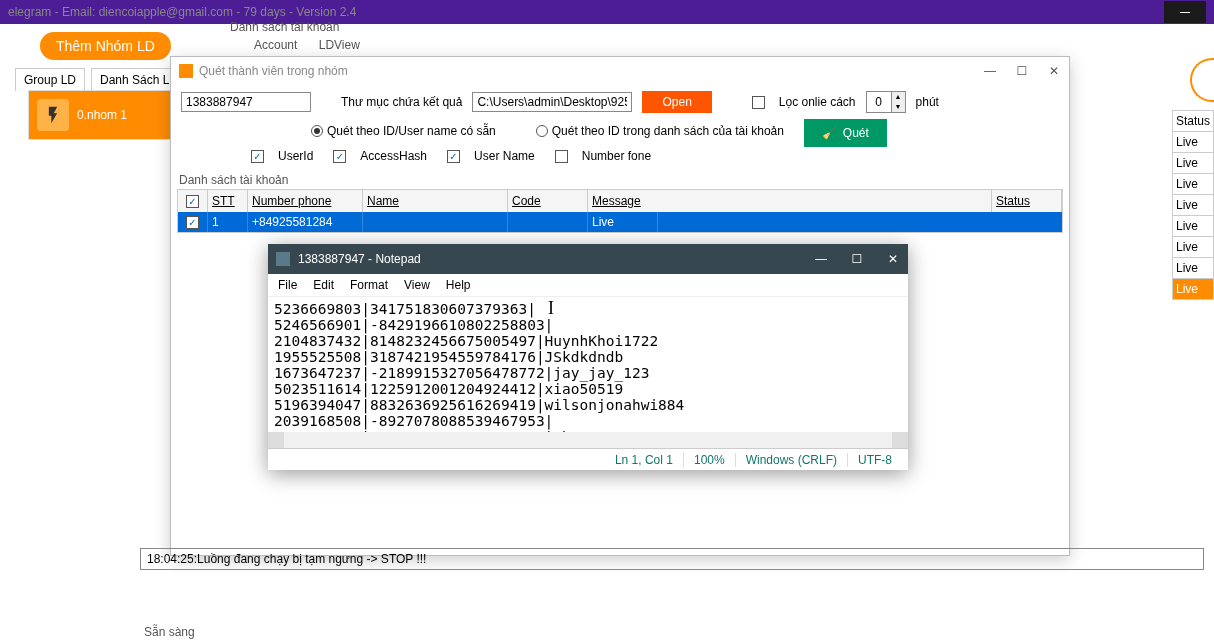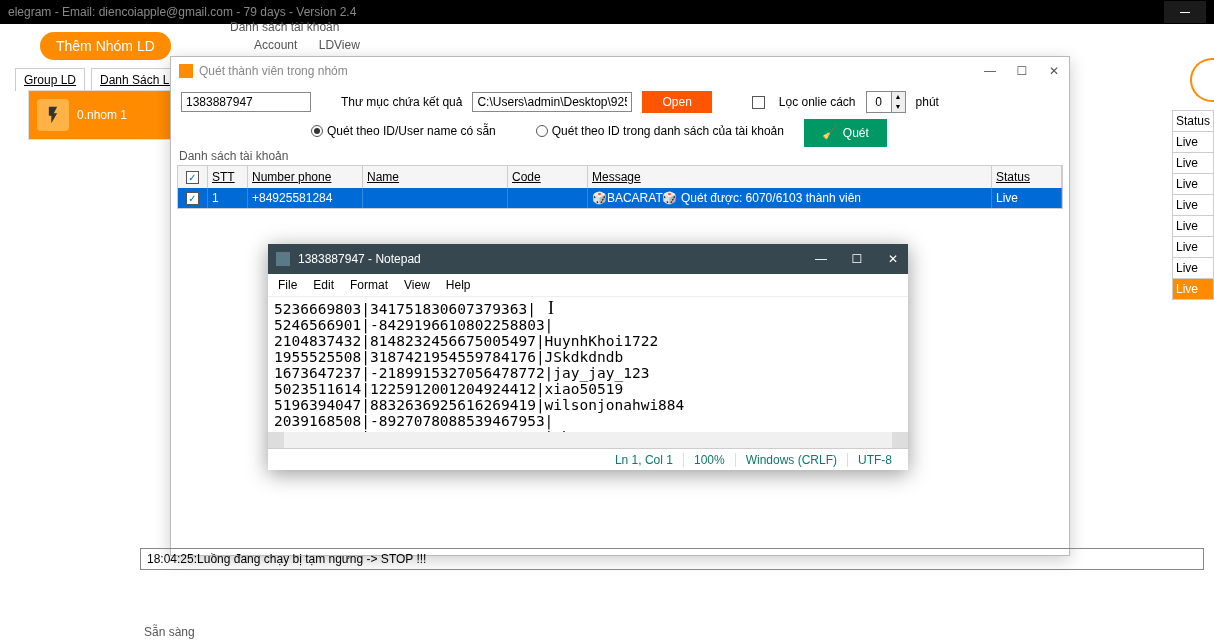--- a/index.html
+++ b/index.html
@@ -1,35 +1,35 @@
 <!DOCTYPE html>
 <html><head>
 <meta charset="utf-8">
 <style>
 * { margin: 0; padding: 0; box-sizing: border-box; font-family: "Segoe UI", Arial, sans-serif; font-size: 12px; }
 body { background: #ffffff; width: 1214px; height: 643px; overflow: hidden; position: relative; }
 
 
-.main-titlebar { height: 24px; background: #000000; color: #888; display: flex; align-items: center; padding: 0 8px; }
+.main-titlebar { height: 24px; background: #4c1d95; color: #888; display: flex; align-items: center; padding: 0 8px; }
 .main-titlebar .win-ctrl { margin-left: auto; display: flex; gap: 0; }
 .win-btn { width: 38px; height: 22px; display: flex; align-items: center; justify-content: center; color: #333; }
 .win-btn.min { background: #1b1b1b; width: 42px; }
 .win-btn.min span { width: 10px; height: 1px; background: #fff; display: block; }
 
 
 .btn-orange { background: #ff8c00; color: #fff; border: none; border-radius: 14px; padding: 6px 16px; font-size: 14px; }
 .add-group-btn { position: absolute; left: 40px; top: 32px; }
 
 
 .section-label { position: absolute; left: 230px; top: 20px; font-size: 12px; color: #555; }
 .section-sublabels { position: absolute; left: 230px; top: 38px; font-size: 12px; color: #555; margin-left: 24px; }
 .section-sublabels span { margin-right: 18px; }
 
 
-.left-tabs { position: absolute; left: 15px; top: 68px; display: flex; gap: 6px; text-decoration: underline; }
+.left-tabs { position: absolute; left: 15px; top: 68px; display: flex; gap: 6px; }
 .left-tab { padding: 4px 8px; border: 1px solid #ccc; background: #fff; font-size: 12px; border-bottom: none; }
 
 
 .left-panel { position: absolute; left: 28px; top: 90px; width: 155px; border: 1px solid #ddd; }
 .left-item { background: #ff8c00; color: #fff; height: 48px; display: flex; align-items: center; padding: 0 8px; gap: 8px; }
 .left-icon { width: 32px; height: 32px; background: #ffb347; border-radius: 4px; display:flex; align-items:center; justify-content:center; }
 .left-icon svg { width: 20px; height: 20px; }
 
 
 .right-status { position: absolute; right: 0; top: 110px; width: 42px; }
@@ -197,40 +197,57 @@
         <span class="radio-dot"></span>
         <span>Quét theo ID trong danh sách của tài khoản</span>
       </label>
     </div>
     <button class="scan-btn" style="margin-left:20px">
       <span>🧹</span>
       <span>Quét</span>
     </button>
   </div>
 
+  <div class="chk-row">
+    <label class="chk-lbl">
+        <span class="chk on"></span>
+        <span>UserId</span>
+      </label>
+    <label class="chk-lbl">
+        <span class="chk on"></span>
+        <span>AccessHash</span>
+      </label>
+    <label class="chk-lbl">
+        <span class="chk on"></span>
+        <span>User Name</span>
+      </label>
+    <label class="chk-lbl">
+        <span class="chk"></span>
+        <span>Number fone</span>
+      </label>
+  </div>
 
   <div class="subhead">Danh sách tài khoản</div>
 
   <div class="acct-grid">
     <div class="grid-head">
       <div class="col-chk"><span class="whitechk on"></span></div>
       <div class="col-stt">STT</div>
       <div class="col-phone">Number phone</div>
       <div class="col-name">Name</div>
       <div class="col-code">Code</div>
       <div class="col-msg">Message</div>
       <div class="col-status">Status</div>
     </div>
     <div class="grid-row">
       <div class="col-chk"><span class="whitechk on"></span></div>
       <div class="col-stt">1</div>
       <div class="col-phone">+84925581284</div>
       <div class="col-name"></div>
       <div class="col-code"></div>
-      <div class="col-msg">🎲BACARAT🎲 Quét được: 6070/6103 thành viên</div>
       <div class="col-status">Live</div>
     </div>
   </div>
 </div>
 
 <div class="log-line">18:04:25:Luồng đang chạy bị tạm ngưng -&gt; STOP !!!</div>
 <div class="status-bar-txt">Sẵn sàng</div>
 
 <div class="notepad">
   <div class="np-title">

